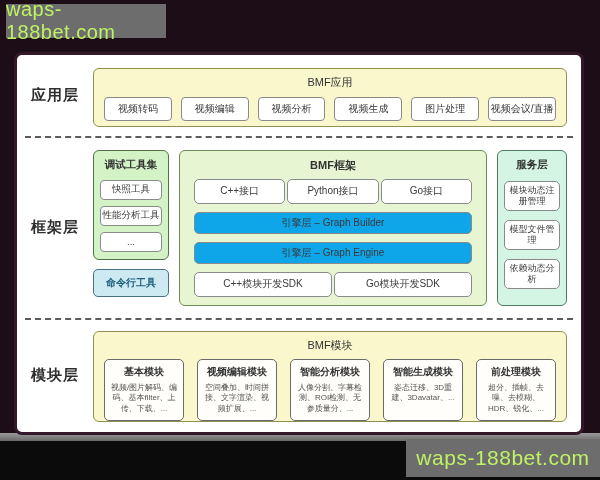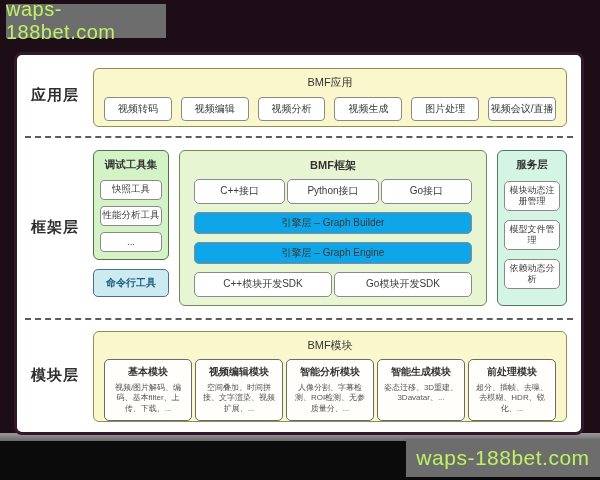--- a/index.html
+++ b/index.html
@@ -68,21 +68,21 @@
 
   .service-box{flex:0 0 70px;background:var(--mint);border:1px solid var(--mint-border);
       border-radius:6px;display:flex;flex-direction:column;padding:0 6px}
   .service-box .box-title{text-align:center;font-size:10.5px;font-weight:bold;padding:7px 0 0}
   .service-box .wbox{margin-top:9px;font-size:9px;line-height:1.2;padding:3px 1px;min-height:30px;border-radius:5px}
 
   
   .row-mod{flex:1}
   .mod-group{flex:1;margin:11px 14px 10px 0;background:var(--yellow);
       border:1px solid var(--yellow-border);border-radius:6px;display:flex;flex-direction:column}
-  .mod-items{display:flex;gap:3px;padding:6px 10px 0}
+  .mod-items{display:flex;gap:13px;padding:6px 10px 0}
   .mod-box{flex:1;background:#fffefa;border:1px solid #6a6a6a;border-radius:5px;
       padding:5px 2px;display:flex;flex-direction:column;align-items:center}
   .mod-title{font-size:10px;font-weight:bold;text-align:center}
   .mod-desc{font-size:8px;color:var(--desc);text-align:center;line-height:1.35;margin-top:4px;padding:0 2px}
 </style>
 </head>
 <body>
 
 <div class="wm wm-top">waps-188bet.com</div>
 

